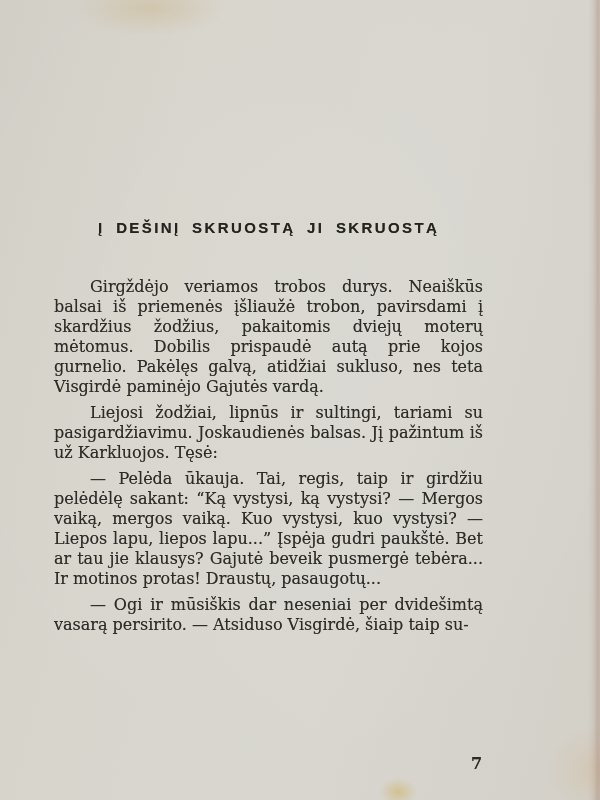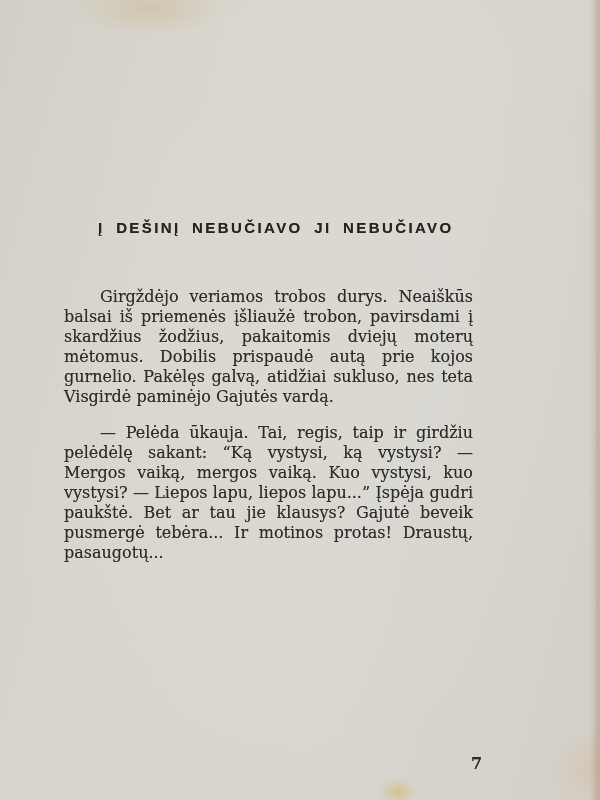--- a/index.html
+++ b/index.html
@@ -51,46 +51,48 @@
     position: absolute;
     left: 48px;
     top: 271px;
     width: 441px;
     font-size: 16px;
     line-height: 20px;
     text-align: justify;
     text-shadow: 0 0 0.5px rgba(45,43,39,0.5);
   }
   .text-block p {
-    margin: 16px;
+    margin: 6px;
     text-indent: 36px;
   }
   .page-number {
     position: absolute;
     left: 471px;
     top: 754px;
     font-size: 16px;
     font-weight: bold;
     color: #2d2b27;
     text-shadow: 0 0 0.5px rgba(45,43,39,0.5);
   }
 </style>
 </head>
 <body>
 
 <div class="page">
   <div class="page-edge"></div>
 
-  <h1 class="chapter-title">Į DEŠINĮ NEBUČIAVO JI NEBUČIAVO</h1>
+  <h1 class="chapter-title">Į DEŠINĮ SKRUOSTĄ JI SKRUOSTĄ</h1>
 
   <div class="text-block">
 
       <p>Girgždėjo veriamos trobos durys. Neaiškūs balsai iš priemenės įšliaužė trobon, pavirsdami į skardžius žodžius, pakaitomis dviejų moterų mėtomus. Dobilis prispaudė autą prie kojos gurnelio. Pakėlęs galvą, atidžiai sukluso, nes teta Visgirdė paminėjo Gajutės vardą.</p>
 
 
 
+      <p>Liejosi žodžiai, lipnūs ir sultingi, tariami su pasigardžiavimu. Joskaudienės balsas. Jį pažintum iš už Karkluojos. Tęsė:</p>
 
       <p>— Pelėda ūkauja. Tai, regis, taip ir girdžiu pelėdėlę sakant: “Ką vystysi, ką vystysi? — Mergos vaiką, mergos vaiką. Kuo vystysi, kuo vystysi? — Liepos lapu, liepos lapu...” Įspėja gudri paukštė. Bet ar tau jie klausys? Gajutė beveik pusmergė tebėra... Ir motinos protas! Draustų, pasaugotų...</p>
 
+      <p>— Ogi ir mūsiškis dar neseniai per dvidešimtą vasarą persirito. — Atsiduso Visgirdė, šiaip taip su-</p>
     </div>
 
   <div class="page-number">7</div>
 </div>
 
 </body></html>

